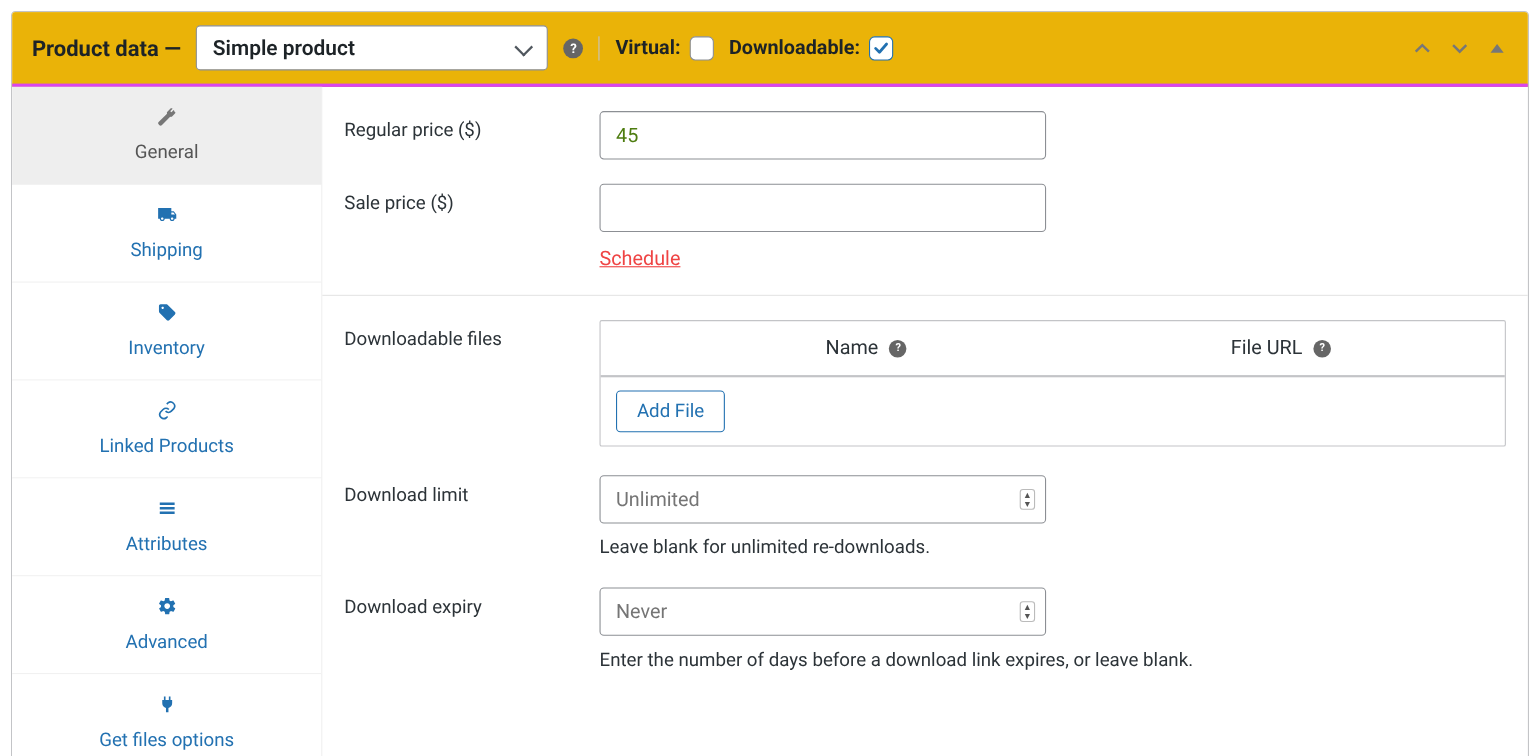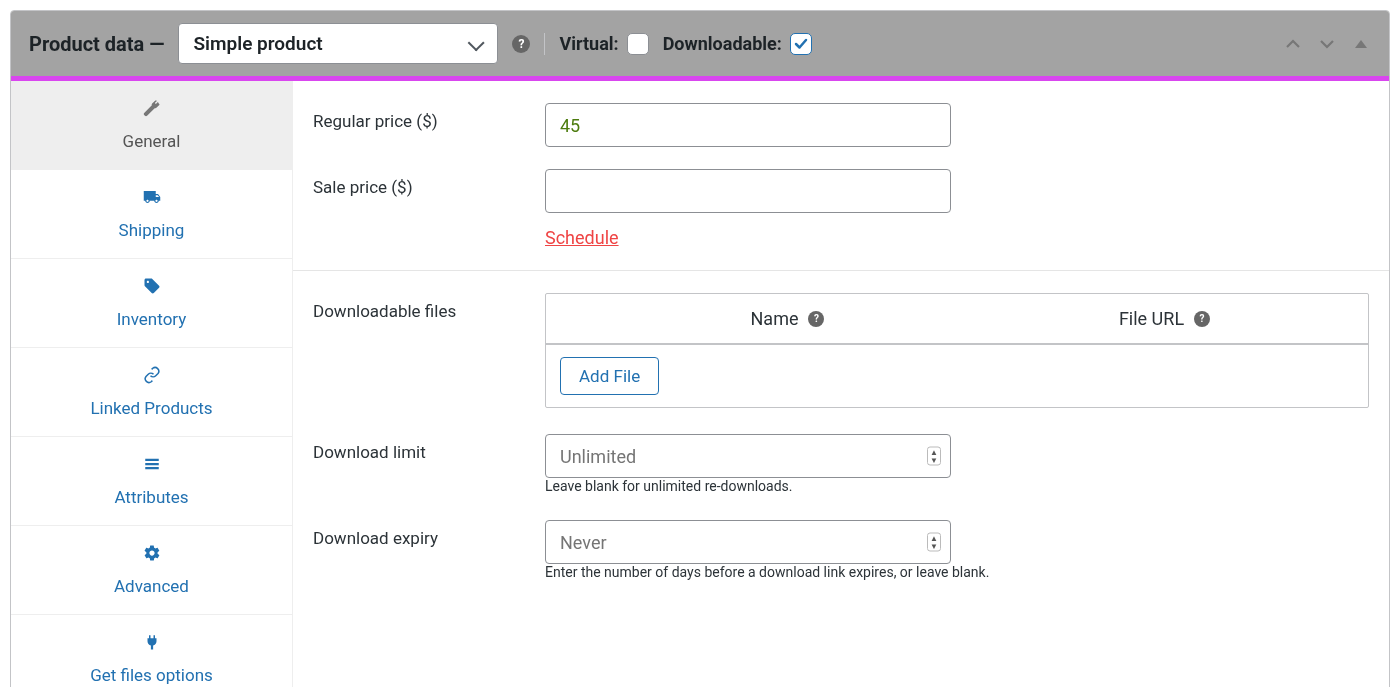--- a/index.html
+++ b/index.html
@@ -13,23 +13,23 @@
     .panel {
       border: 1px solid #c3c4c7;
       border-radius: 4px;
       overflow: hidden;
       background: #fff;
     }
     .panel-header {
       display: flex;
       align-items: center;
       padding: 12px 18px;
-      border-bottom: 5px solid #d946ef;
+      border-bottom: 3px solid #d946ef;
       gap: 14px;
-      background: #a3a3a3;
+      background: #eab308;
     }
     .panel-title {
       font-size: 20px;
       font-weight: 700;
       color: #1d2327;
     }
     .product-type-select {
       position: relative;
     }
     .select-box {
@@ -253,21 +253,22 @@
       padding: 1px 2px;
       background: #fff;
     }
     .stepper-arrows span {
       font-size: 8px;
       line-height: 7px;
       color: #555;
       cursor: pointer;
     }
     .helper-text {
-      font-size: 14px;
+      margin-top: 12px;
+      font-size: 17px;
       color: #2c3338;
     }
     .help-circle.sm {
       width: 16px;
       height: 16px;
       font-size: 10px;
     }
   </style>
 </head>
 <body>

